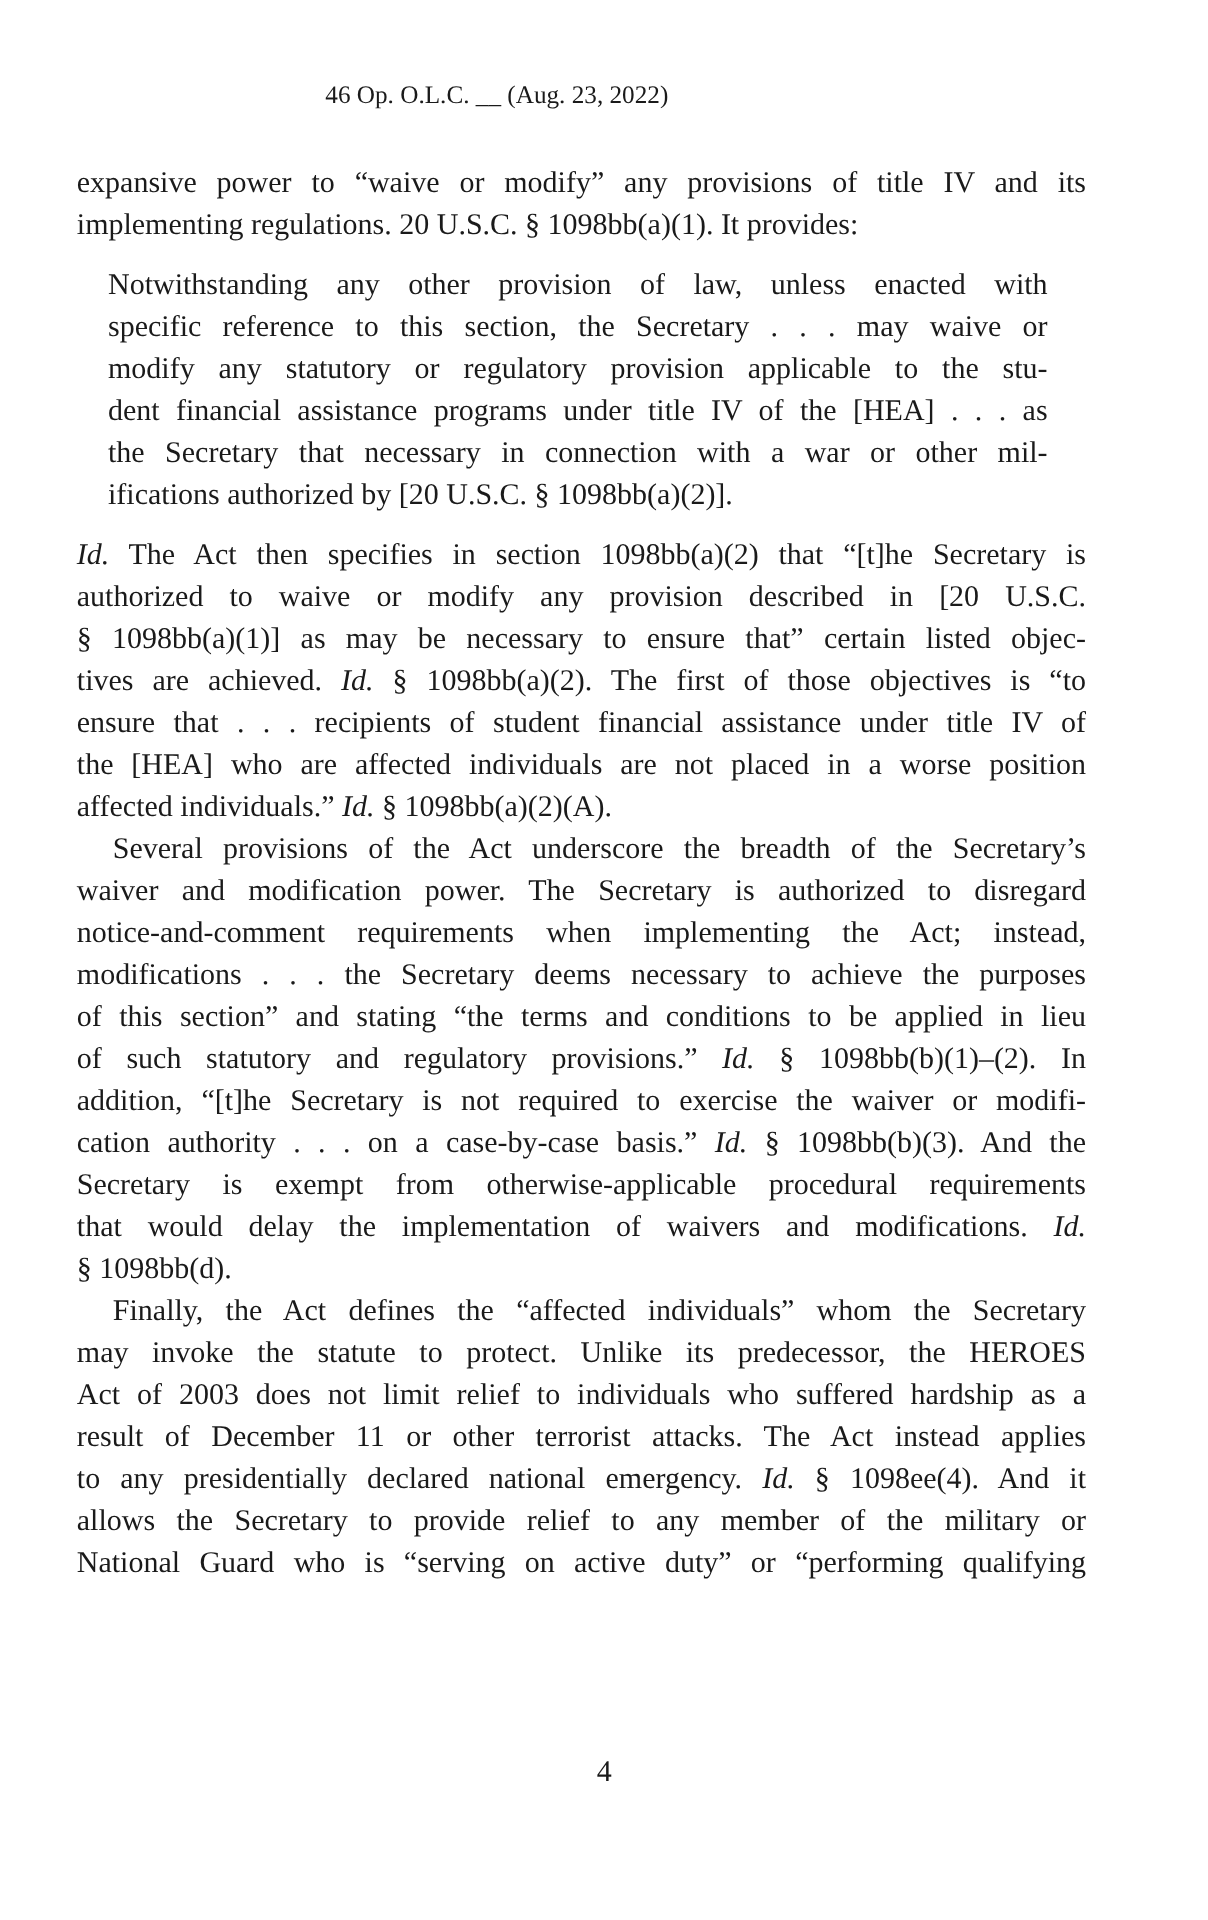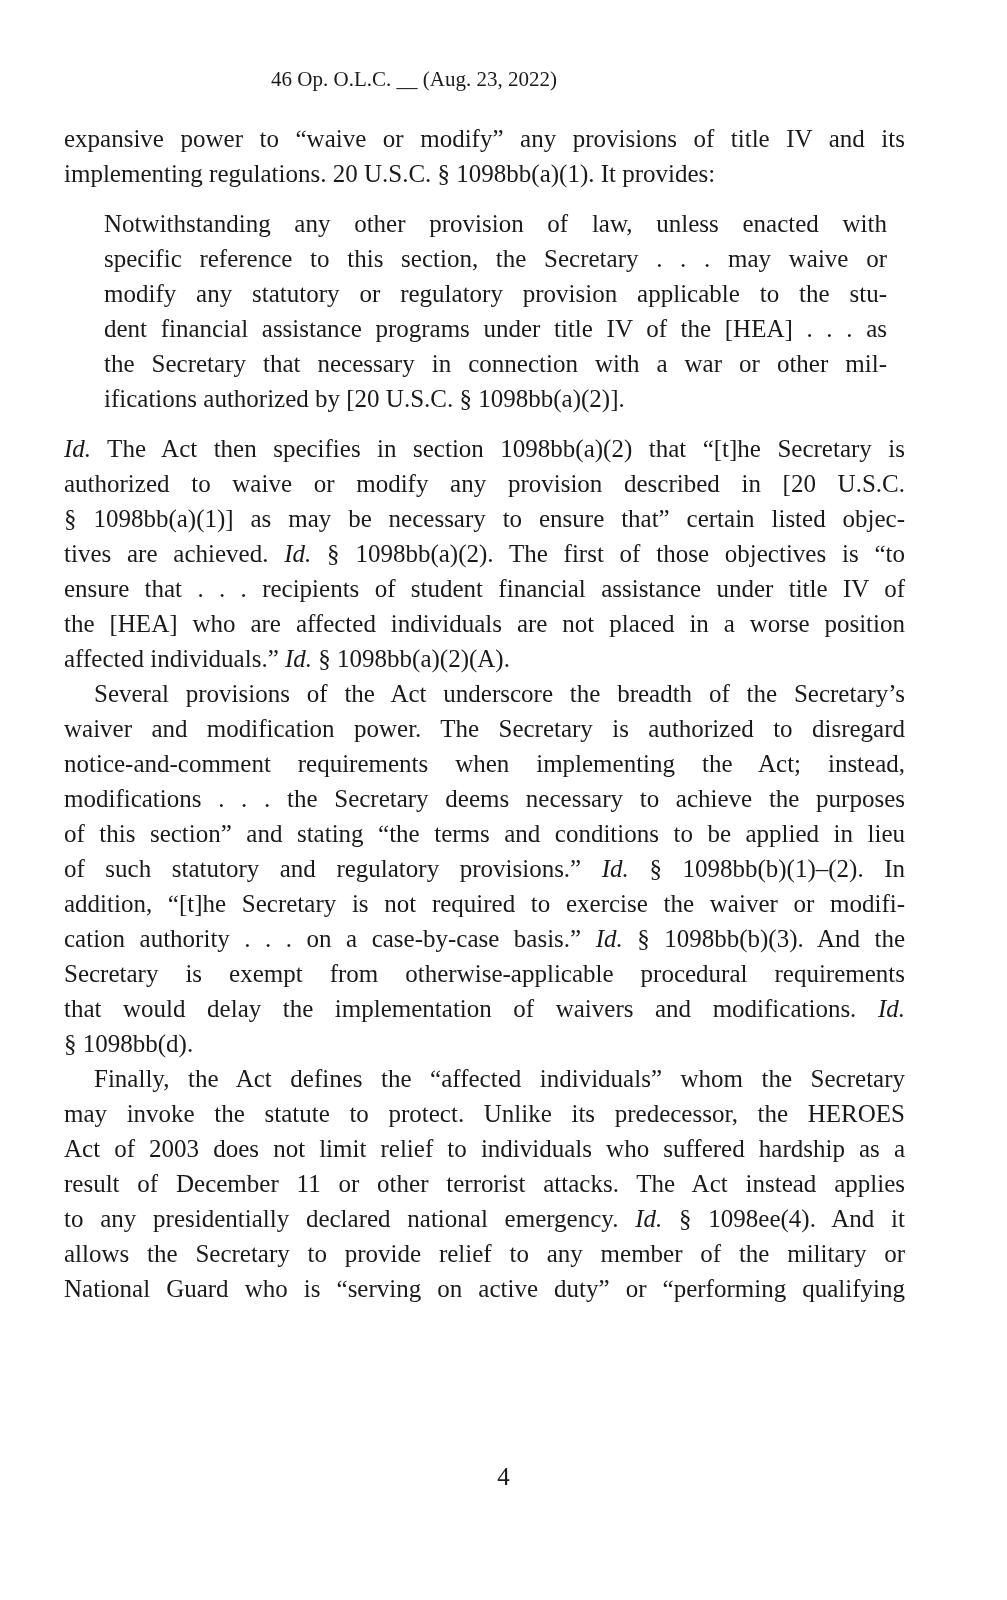--- a/index.html
+++ b/index.html
@@ -26,40 +26,40 @@
       top: 64px;
       left: 0;
       width: 828px;
       text-align: center;
       font-size: 21px;
       line-height: 30px;
     }
     .body-text {
       position: absolute;
       left: 64px;
-      top: 121px;
+      top: 135px;
       width: 841px;
       font-size: 25px;
     }
     .line {
       display: block;
       height: 35px;
       line-height: 35px;
       white-space: nowrap;
       text-align: justify;
       text-align-last: justify;
     }
     .line.last {
       text-align-last: left;
     }
     .para-gap {
       height: 15px;
     }
     .block-quote {
-      margin-left: 40px;
+      margin-left: 26px;
       width: 783px;
     }
     .indent {
       text-indent: 30px;
     }
     i { }
     .page-number {
       position: absolute;
       top: 1462px;
       left: 0;

